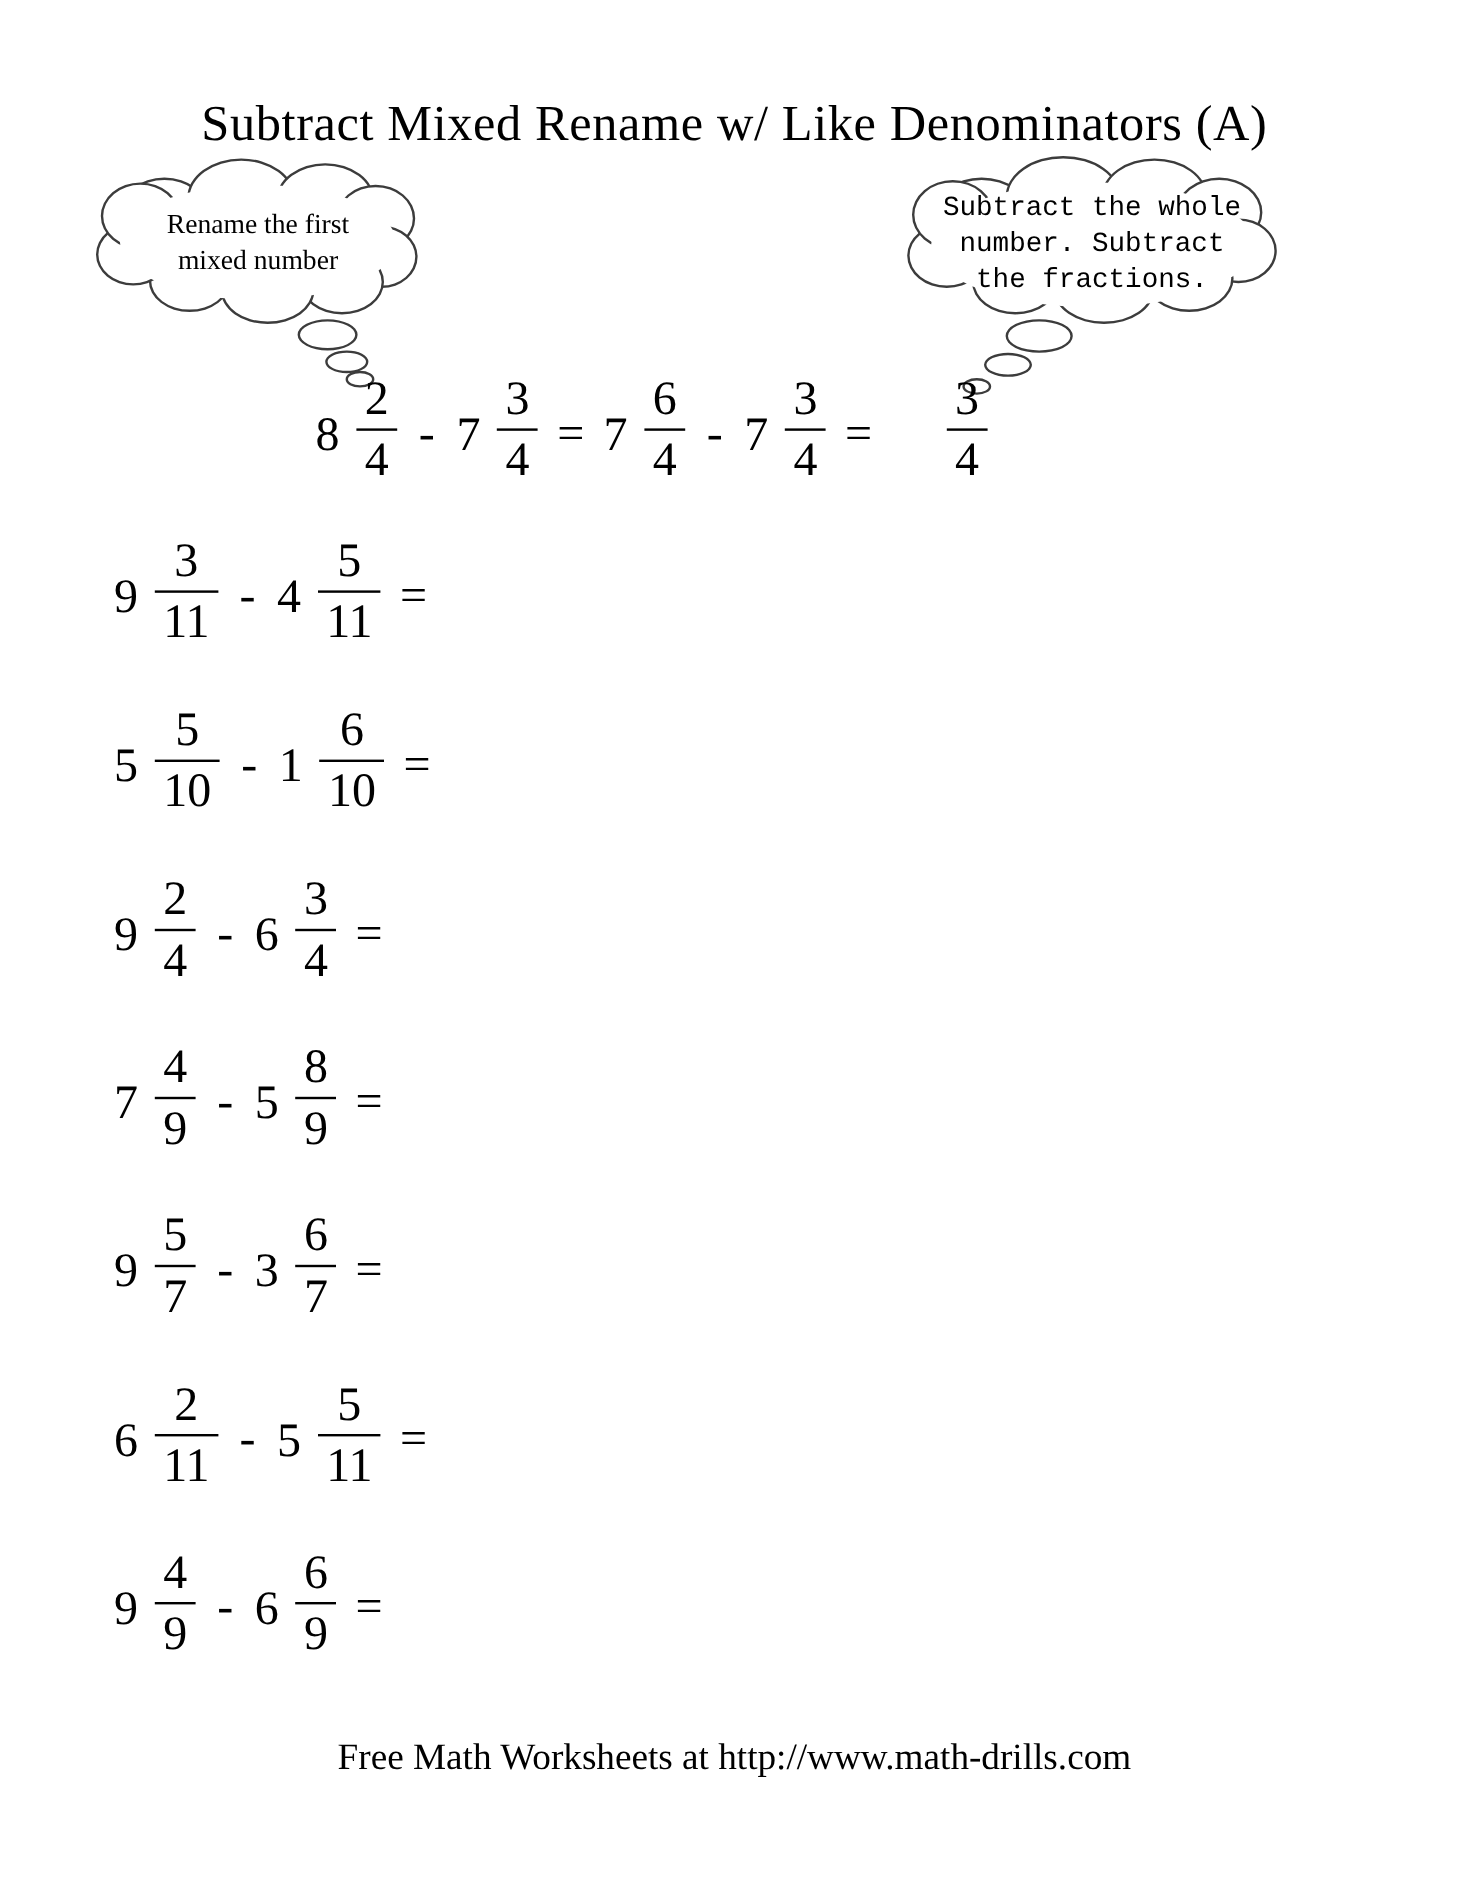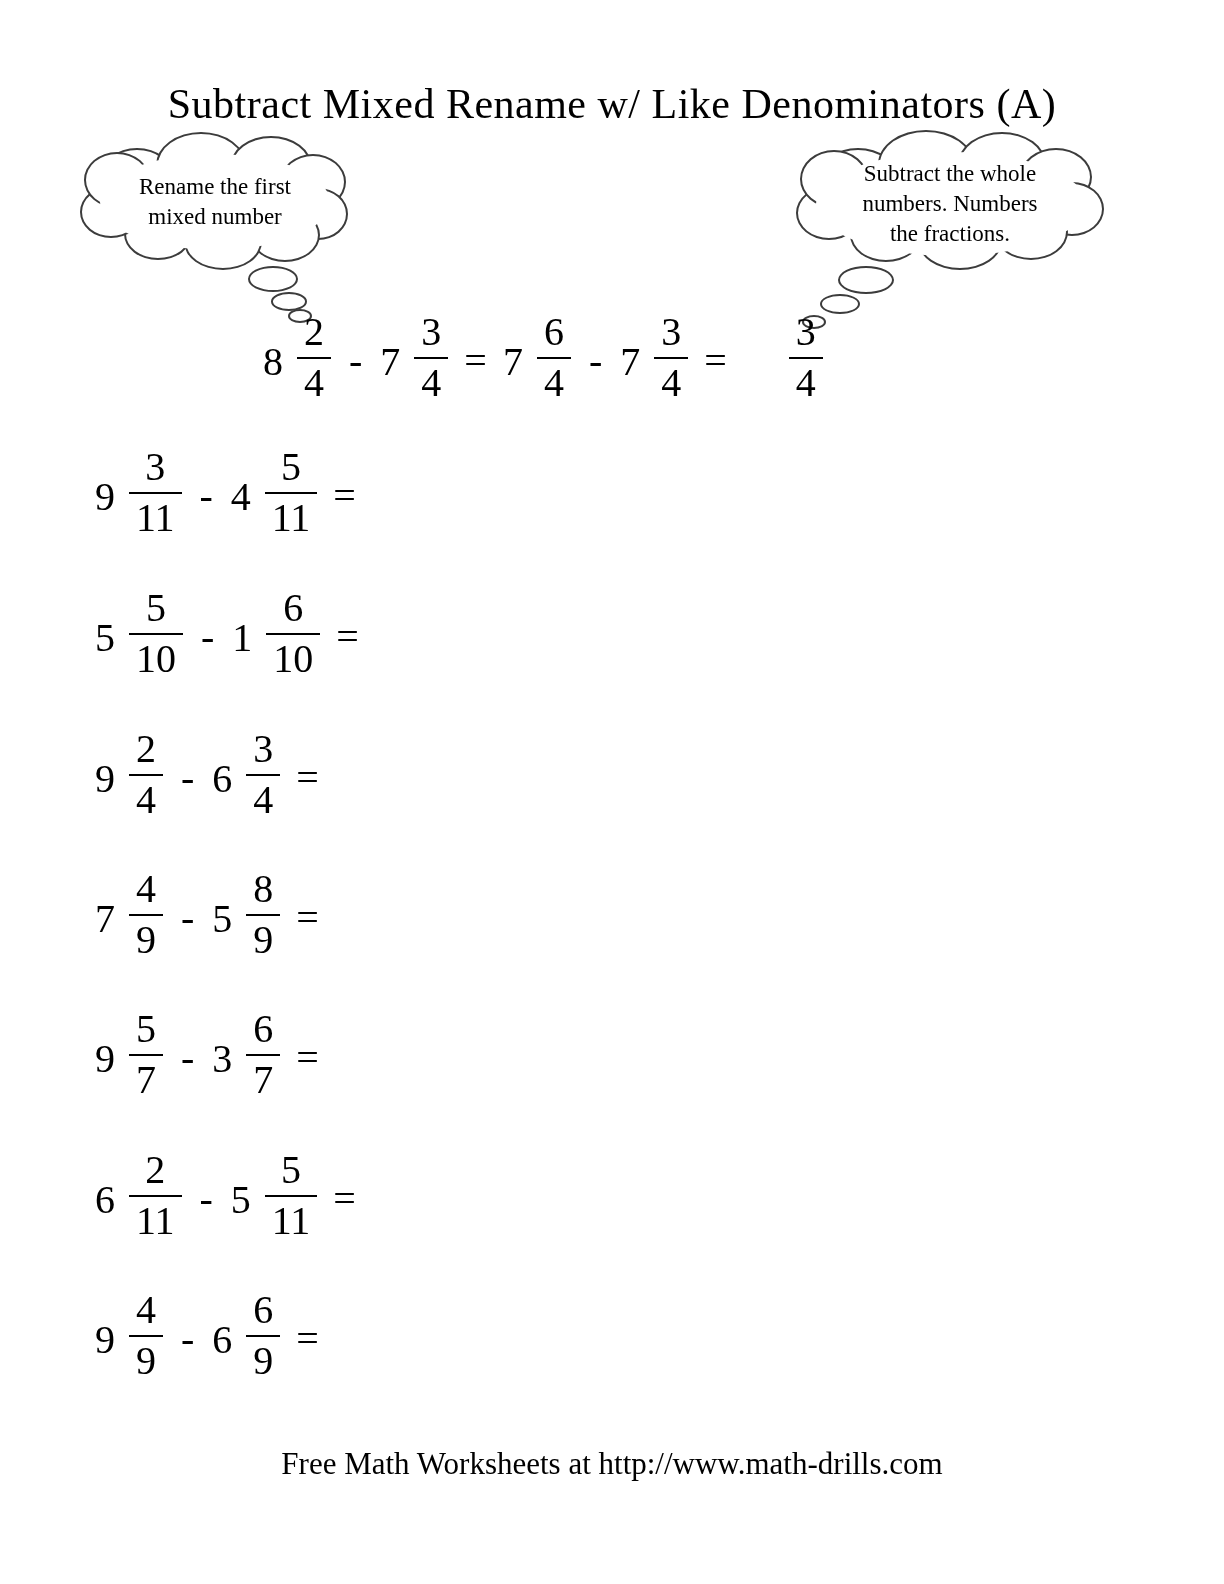--- a/index.html
+++ b/index.html
@@ -68,35 +68,35 @@
     <div class="cloud-body" style="left:16px; top:14px; width:230px; height:96px;"></div>
     <div class="cloud-text">
       <div>Rename the first</div>
       <div>mixed number</div>
     </div>
   </div>
   <div class="bubble" style="left:248px; top:266px; width:46px; height:22px;"></div>
   <div class="bubble" style="left:271px; top:292px; width:32px; height:15px;"></div>
   <div class="bubble" style="left:288px; top:309px; width:20px; height:10px;"></div>
 
-  <div class="cloud" style="left:798px; top:138px; width:304px; height:132px;">
+  <div class="cloud" style="left:758px; top:138px; width:304px; height:132px;font-family:Liberation Mono, monospace;">
     <div class="bump" style="left:20px;  top:10px;  width:76px; height:56px;"></div>
     <div class="bump" style="left:80px;  top:-8px;  width:92px; height:64px;"></div>
     <div class="bump" style="left:160px; top:-6px;  width:84px; height:60px;"></div>
     <div class="bump" style="left:222px; top:10px;  width:68px; height:54px;"></div>
     <div class="bump" style="left:242px; top:44px;  width:60px; height:50px;"></div>
     <div class="bump" style="left:196px; top:66px;  width:70px; height:52px;"></div>
     <div class="bump" style="left:120px; top:74px;  width:80px; height:54px;"></div>
     <div class="bump" style="left:52px;  top:70px;  width:68px; height:50px;"></div>
     <div class="bump" style="left:-2px;  top:48px;  width:62px; height:50px;"></div>
     <div class="bump" style="left:2px;   top:12px;  width:64px; height:54px;"></div>
     <div class="cloud-body" style="left:18px; top:14px; width:270px; height:104px;"></div>
     <div class="cloud-text">
       <div>Subtract the whole</div>
-      <div>numbers. Numbers</div>
+      <div>number. Subtract</div>
       <div>the fractions.</div>
     </div>
   </div>
   <div class="bubble" style="left:838px; top:266px; width:52px; height:24px;"></div>
   <div class="bubble" style="left:820px; top:294px; width:36px; height:16px;"></div>
   <div class="bubble" style="left:802px; top:315px; width:20px; height:10px;"></div>
 
   <div class="eqrow" style="left:263px; top:312px;">
     <span class="mixed">
       <span class="whole">8</span>

